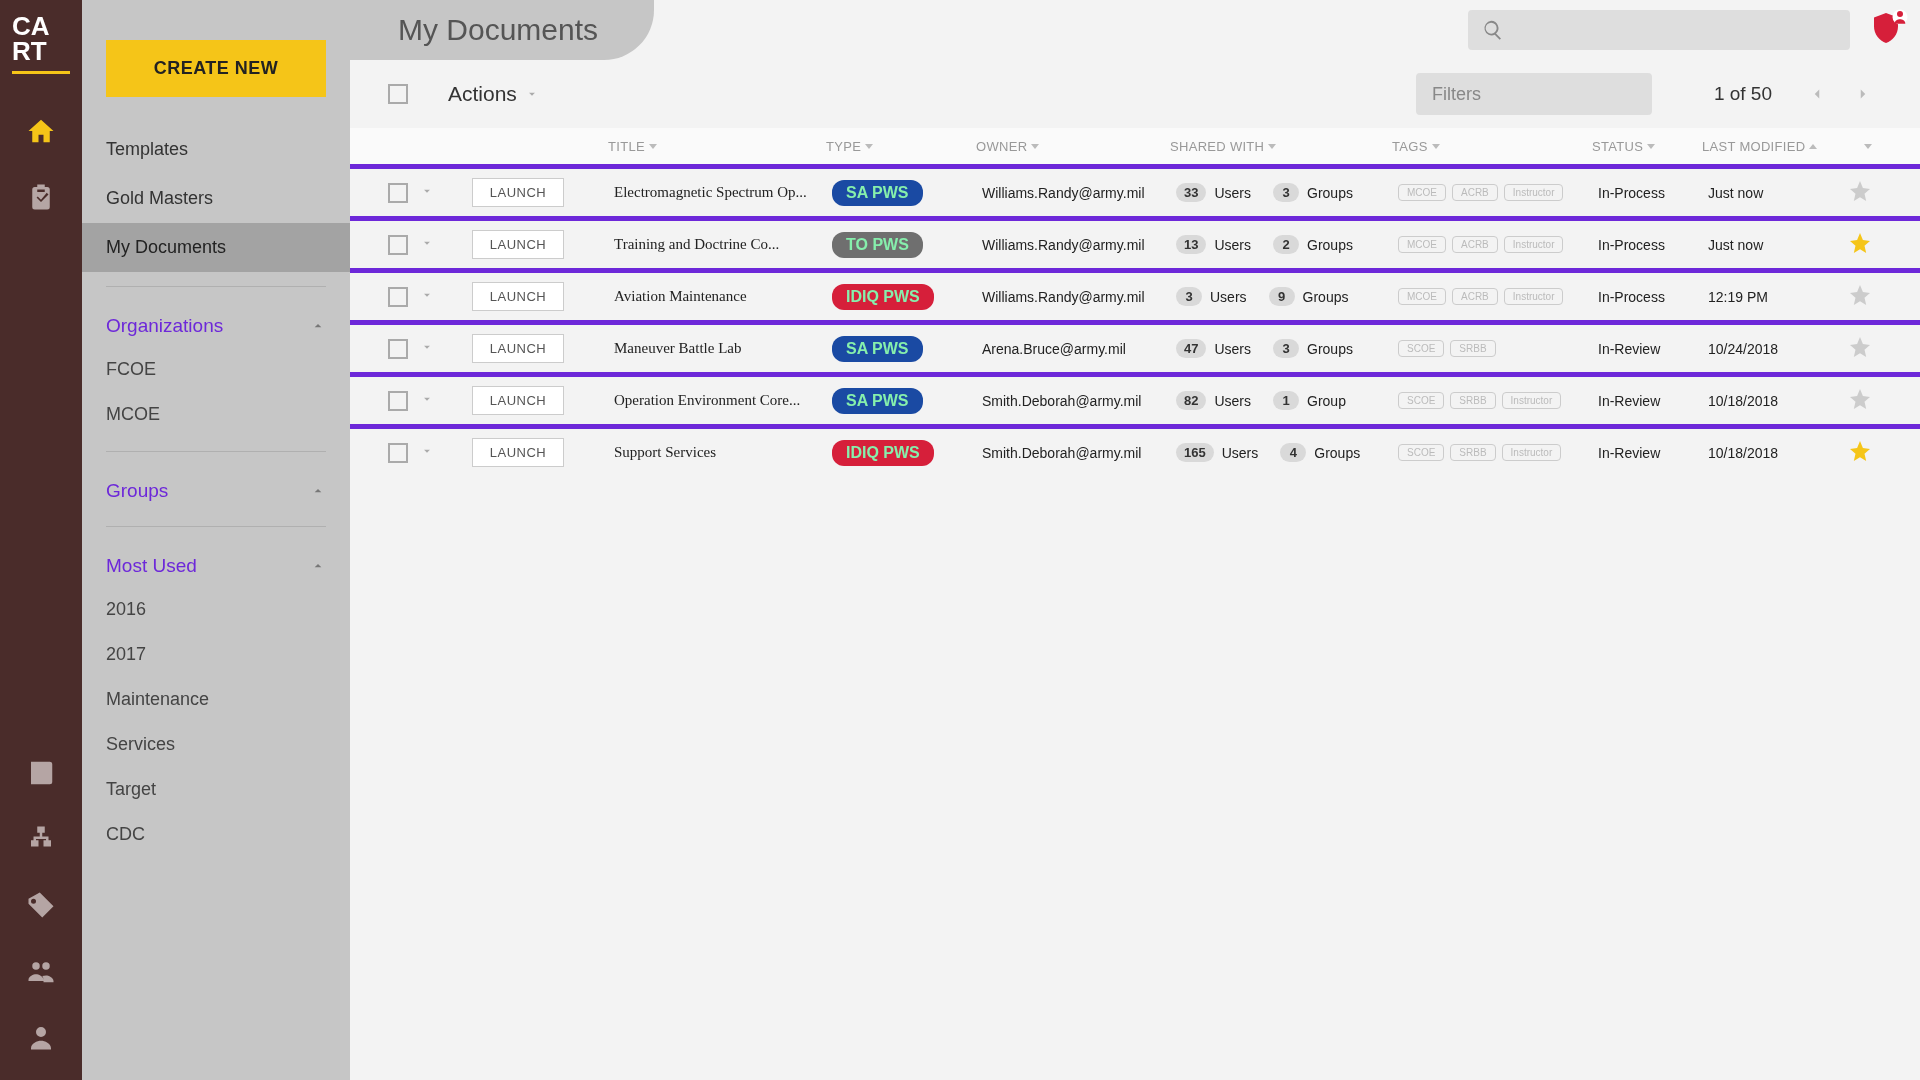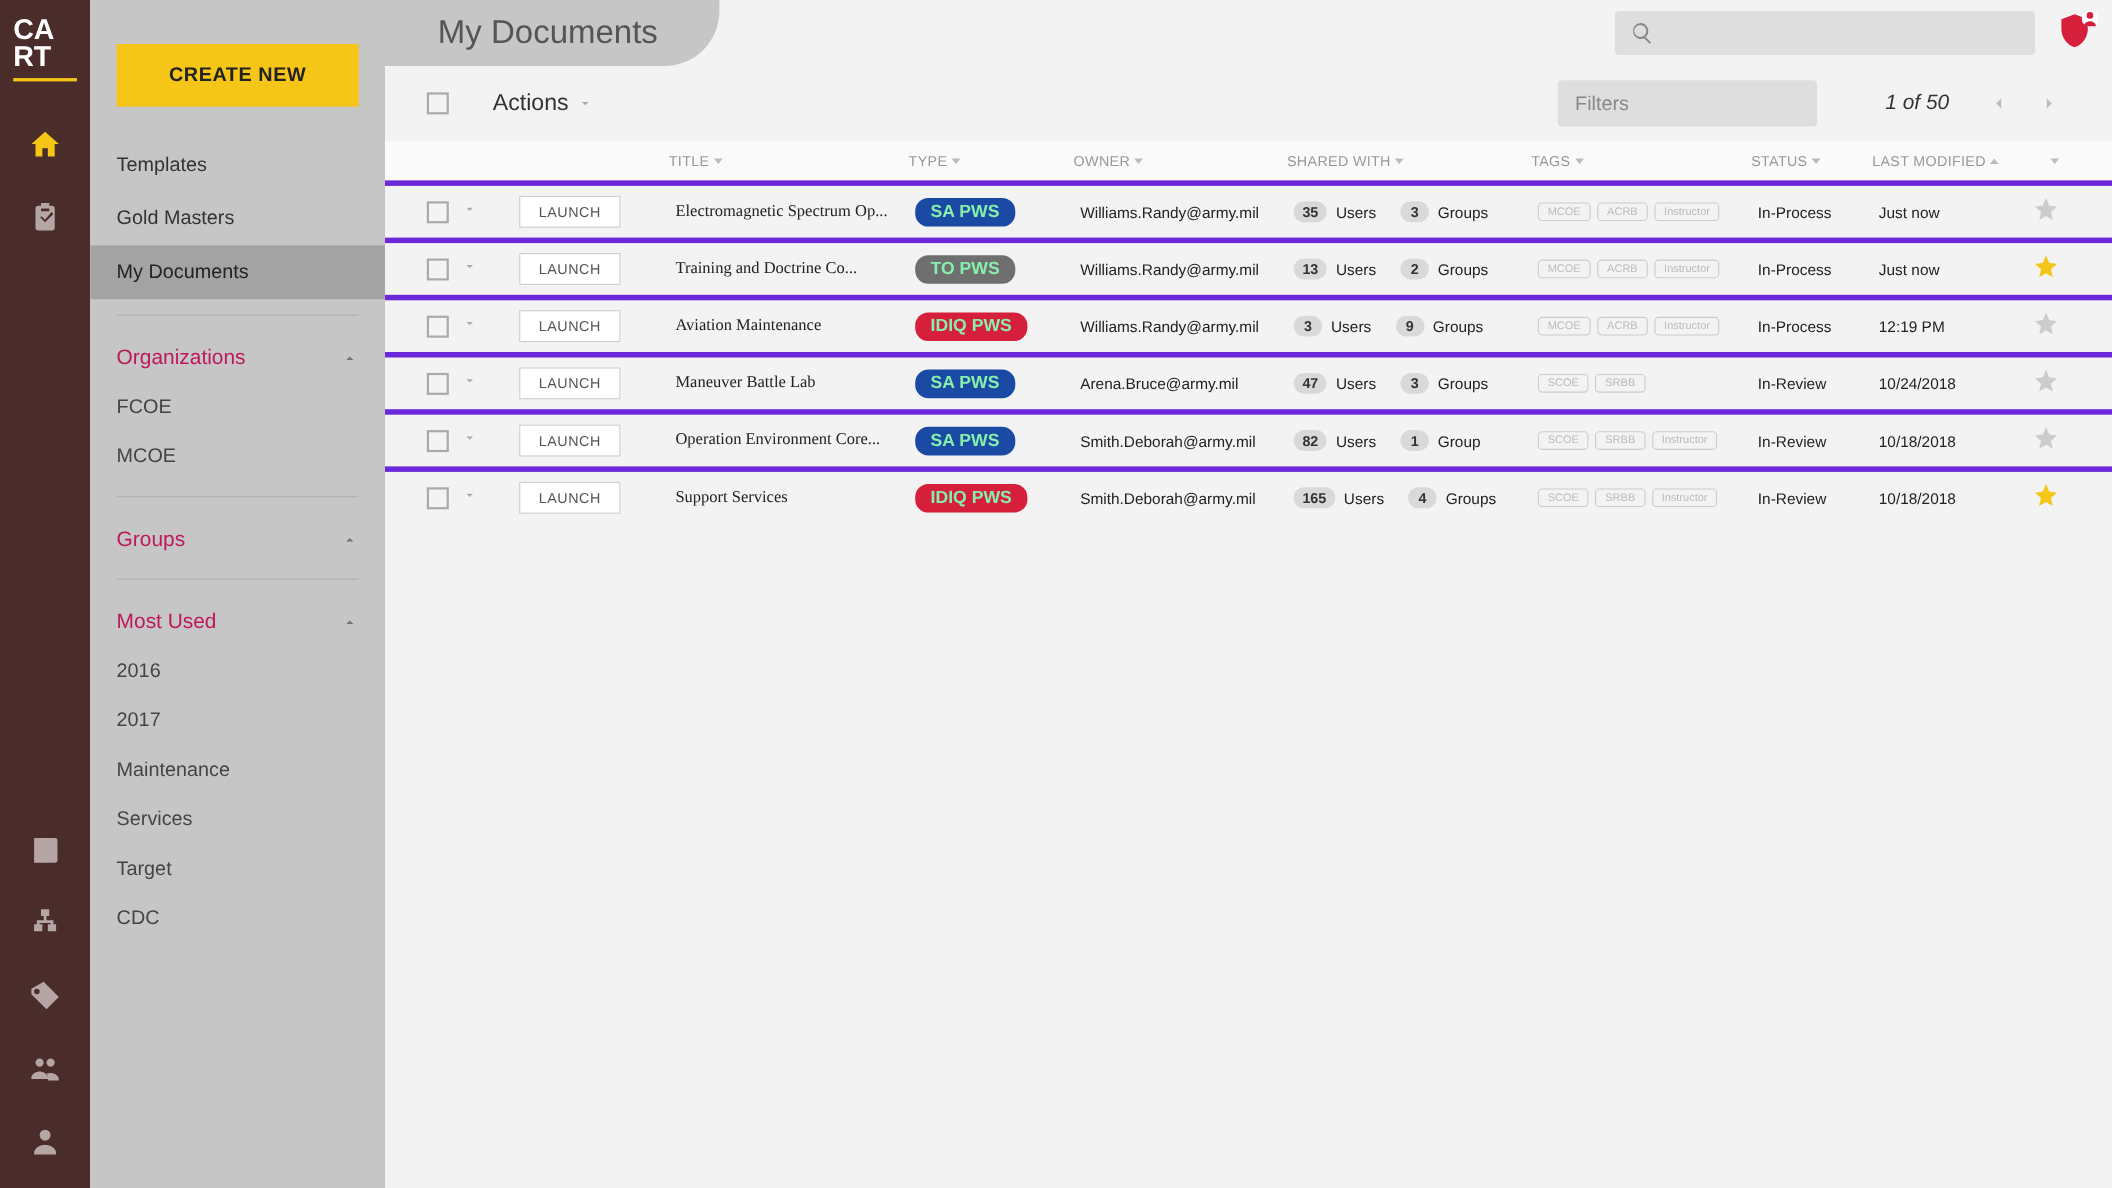--- a/index.html
+++ b/index.html
@@ -14,41 +14,41 @@
 .rail-icon.active svg { fill: #f5c518; }
 .rail-bottom { margin-top: auto; display: flex; flex-direction: column; margin-bottom: 10px; }
 
 
 .sidebar { width: 268px; background: #c6c6c6; display: flex; flex-direction: column; padding: 40px 0 0 0; position: relative; overflow-y: auto; }
 .sidebar::-webkit-scrollbar { width: 10px; }
 .sidebar::-webkit-scrollbar-thumb { background: #a0a0a0; border-radius: 5px; }
 .create-btn { margin: 0 24px 28px 24px; background: #f5c518; color: #222; border: none; padding: 18px 0; font-size: 18px; font-weight: 600; cursor: pointer; letter-spacing: 0.5px; }
 .nav-item { padding: 14px 24px; color: #333; font-size: 18px; cursor: pointer; }
 .nav-item.active { background: #a3a3a3; color: #222; font-weight: 500; }
-.section-header { display: flex; align-items: center; justify-content: space-between; padding: 14px 24px 10px 24px; color: #be185d; font-size: 19px; font-weight: 500; cursor: pointer; }
+.section-header { display: flex; align-items: center; justify-content: space-between; padding: 14px 24px 10px 24px; color: #6d28d9; font-size: 19px; font-weight: 500; cursor: pointer; }
 .chev-up { transform: rotate(180deg); }
 .divider { height: 1px; background: #b0b0b0; margin: 14px 24px; }
 .sub-item { padding: 12px 24px 12px 24px; color: #444; font-size: 18px; cursor: pointer; }
 
 
 .main { flex: 1; background: #f3f3f3; display: flex; flex-direction: column; }
 .page-header { position: relative; height: 60px; display: flex; align-items: center; }
 .page-title-tab { background: #c6c6c6; color: #555; font-size: 30px; font-weight: 400; padding: 16px 56px 16px 48px; border-radius: 0 0 50px 0; position: relative; top: 0; left: 0; height: 60px; display: flex; align-items: center; }
 .search-box { margin-left: auto; display: flex; align-items: center; background: #dedede; border-radius: 4px; width: 382px; height: 40px; padding: 0 14px; margin-right: 18px; }
 .search-box svg { fill: #888; }
 .search-box input { border: none; background: transparent; outline: none; flex: 1; font-size: 16px; margin-left: 8px; }
 .shield-wrap { position: relative; margin-right: 16px; cursor: pointer; }
 .shield-wrap svg { fill: #d61f3a; }
 
 
 .toolbar { display: flex; align-items: center; padding: 12px 48px 12px 38px; height: 68px; }
 .tb-check { width: 20px; height: 20px; border: 2px solid #aaa; margin-right: 40px; cursor: pointer; }
 .actions { display: flex; align-items: center; color: #333; font-size: 21px; cursor: pointer; gap: 8px; }
 .filters-box { margin-left: auto; background: #dedede; height: 42px; width: 236px; display: flex; align-items: center; padding: 0 16px; border-radius: 4px; color: #888; font-size: 18px; cursor: pointer; }
-.page-info { margin-left: 62px; color: #333; font-size: 19px; font-style: italic; }
+.page-info { margin-left: 62px; color: #333; font-size: 19px; }
 .pager { margin-left: 36px; display: flex; gap: 28px; }
 .pager svg { fill: #bbb; cursor: pointer; }
 
 
 .table { display: flex; flex-direction: column; }
 .thead { display: flex; align-items: center; background: #fafafa; color: #999; font-size: 13px; font-weight: 500; letter-spacing: 0.3px; height: 36px; padding: 0 48px 0 38px; }
 .th { display: flex; align-items: center; gap: 4px; }
 .sort-tri { width: 0; height: 0; border-left: 4px solid transparent; border-right: 4px solid transparent; border-top: 5px solid #bbb; }
 .th.title   { margin-left: 220px; width: 218px; }
 .th.type    { width: 150px; }
@@ -248,21 +248,21 @@
           <div class="trow">
     <div class="td-check"></div>
     <div class="td-drop"><svg width="14" height="14" viewBox="0 0 24 24">
                 <path d="M7 10l5 5 5-5z"></path>
               </svg></div>
     <button class="launch-btn">LAUNCH</button>
     <div class="td-title">Electromagnetic Spectrum Op...</div>
     <div class="td-type"><span class="type-pill type-sa">SA PWS</span></div>
     <div class="td-owner">Williams.Randy@army.mil</div>
     <div class="td-shared">
-      <span class="count-pill">35</span>
+      <span class="count-pill">33</span>
               <span>Users</span>
       <span class="count-pill" style="margin-left:14px">3</span>
               <span>Groups</span>
     </div>
     <div class="td-tags">
               <span class="tag-pill">MCOE</span>
               <span class="tag-pill">ACRB</span>
               <span class="tag-pill">Instructor</span>
             </div>
     <div class="td-status">In-Process</div>

